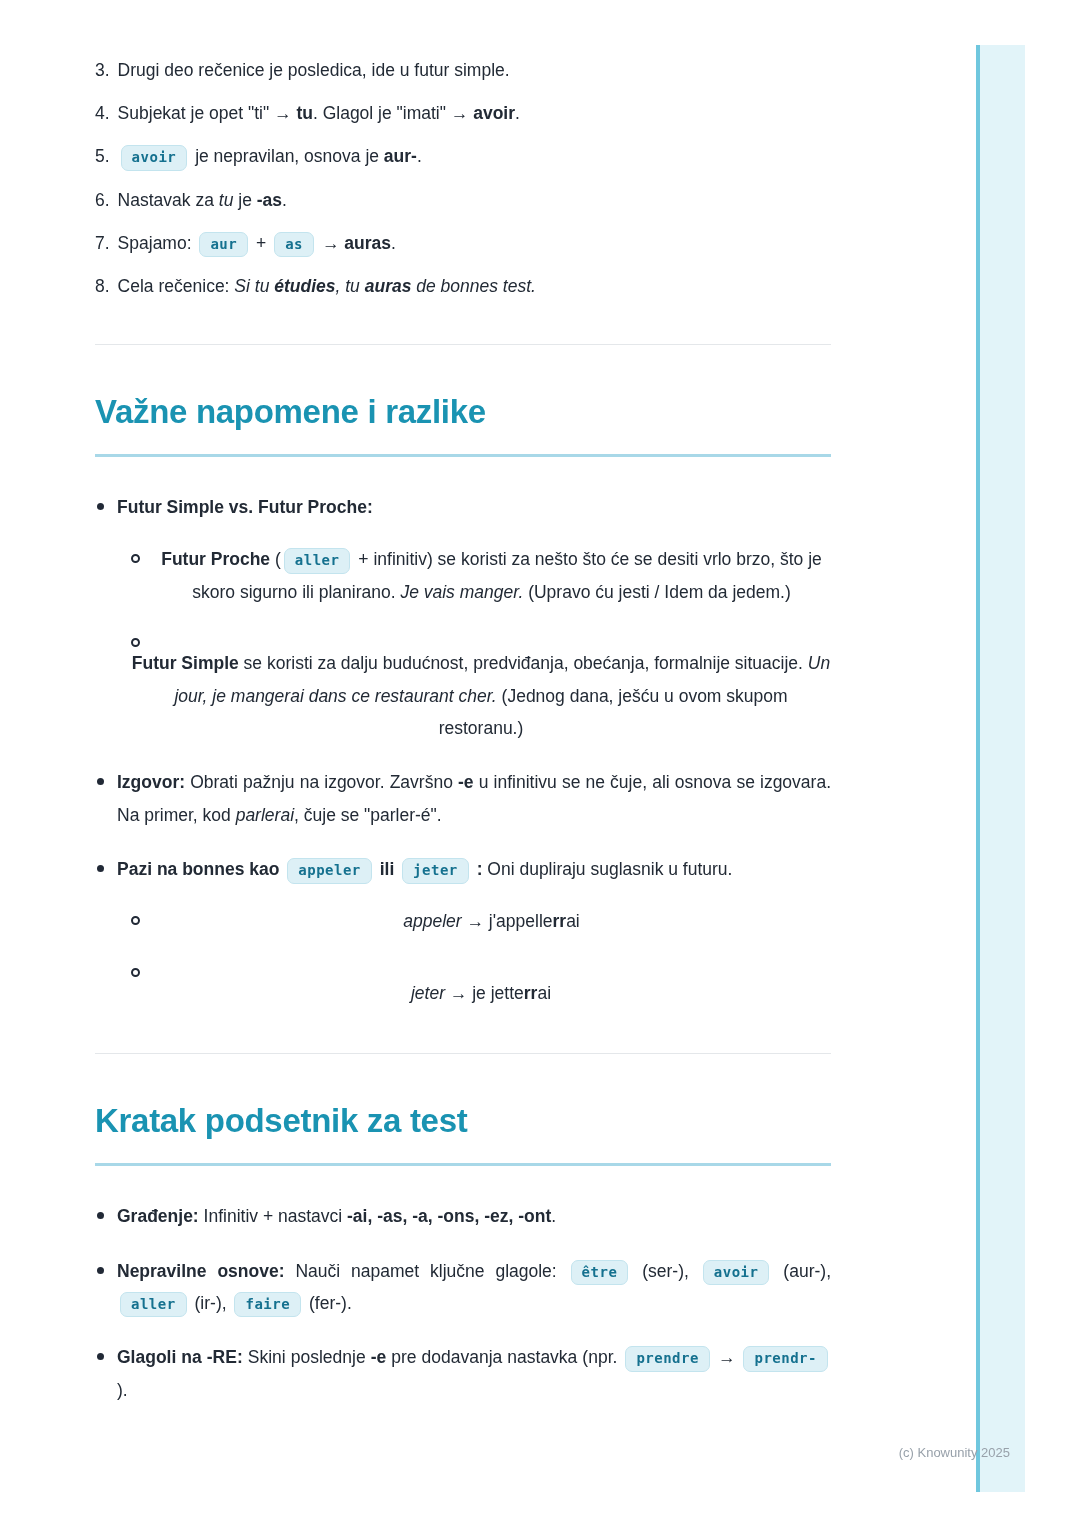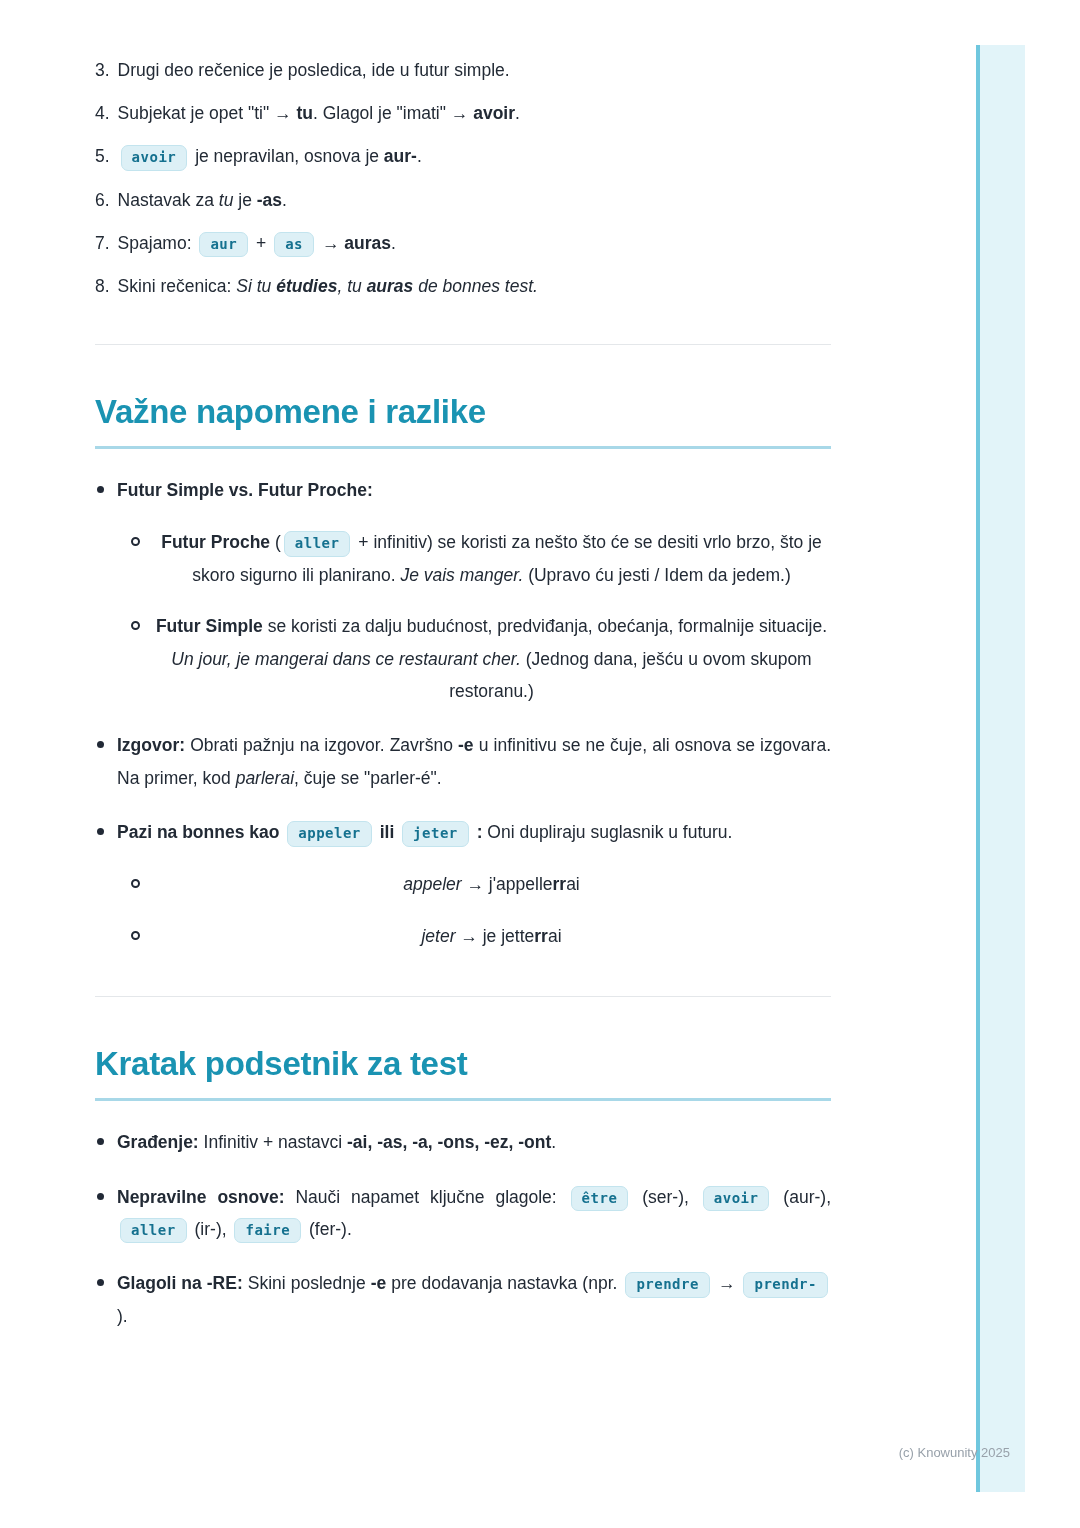--- a/index.html
+++ b/index.html
@@ -29,31 +29,31 @@
   .content{position:absolute;left:95px;top:56px;width:736px;}
   
   .olist{margin:0;}
   .oli{display:flex;margin-bottom:15px;font-size:17.5px;line-height:1.6;}
   .num{flex:0 0 auto;margin-right:8px;}
   .otxt{flex:1;}
   
   .divider{height:0;border:none;border-top:1px solid var(--divider);margin:44px 0 0;}
   .heading{
     margin:48px 0 0;font-size:33px;font-weight:800;color:var(--accent);
-    letter-spacing:-0.3px;padding-bottom:15px;border-bottom:3px solid var(--underline);
+    letter-spacing:-0.3px;padding-bottom:23px;border-bottom:3px solid var(--underline);
   }
   
-  .ulist{margin-top:25px;}
+  .ulist{margin-top:34px;}
   .uli{display:flex;margin-bottom:22px;}
   .dot{flex:0 0 auto;width:7px;height:7px;border-radius:50%;background:#212936;margin:12px 13px 0 2px;}
   .ubody{flex:1;min-width:0;}
   .utxt{font-size:17.5px;line-height:1.85;text-align:justify;}
   .sublist{margin:20px 0 0 14px;}
   .subli{display:flex;margin-bottom:19px;}
-  .subli:last-child{margin-bottom:0;}
+  .subli:last-child{margin-bottom:0;flex-direction:column;}
   .ring{flex:0 0 auto;width:9px;height:9px;border:2px solid #212936;border-radius:50%;margin:11px 12px 0 0;}
   .stxt{font-size:17.5px;line-height:1.85;text-align:center;flex:1;}
   
   .run.b{font-weight:700;}
   .run.i{font-style:italic;}
   .run.bi{font-weight:700;font-style:italic;margin-top:36px;}
   .chip{
     display:inline-block;background:var(--chip-bg);border:1px solid var(--chip-border);
     border-radius:7px;color:var(--chip-text);
     font-family:"DejaVu Sans Mono","Liberation Mono",monospace;
@@ -86,21 +86,21 @@
         <div class="oli">
           <span class="num">6.</span>
           <span class="otxt"><span class="run">Nastavak za </span><span class="run i">tu</span><span class="run"> je </span><span class="run b">-as</span><span class="run">.</span></span>
         </div>
         <div class="oli">
           <span class="num">7.</span>
           <span class="otxt"><span class="run">Spajamo: </span><code class="chip">aur</code><span class="run"> + </span><code class="chip">as</code><span class="run"> → </span><span class="run b">auras</span><span class="run">.</span></span>
         </div>
         <div class="oli">
           <span class="num">8.</span>
-          <span class="otxt"><span class="run">Skini rečenica: </span><span class="run i">Si tu </span><span class="run bi">étudies</span><span class="run i">, tu </span><span class="run bi">auras</span><span class="run i"> de bonnes test.</span></span>
+          <span class="otxt"><span class="run">Cela rečenice: </span><span class="run i">Si tu </span><span class="run bi">étudies</span><span class="run i">, tu </span><span class="run bi">auras</span><span class="run i"> de bonnes test.</span></span>
         </div>
       </div>
       <div class="divider"></div>
       <h2 class="heading">Važne napomene i razlike</h2>
       <div class="ulist">
         <div class="uli">
           <span class="dot"></span>
           <div class="ubody">
             <div class="utxt"><span class="run b">Futur Simple vs. Futur Proche:</span></div>
             <div class="sublist">

